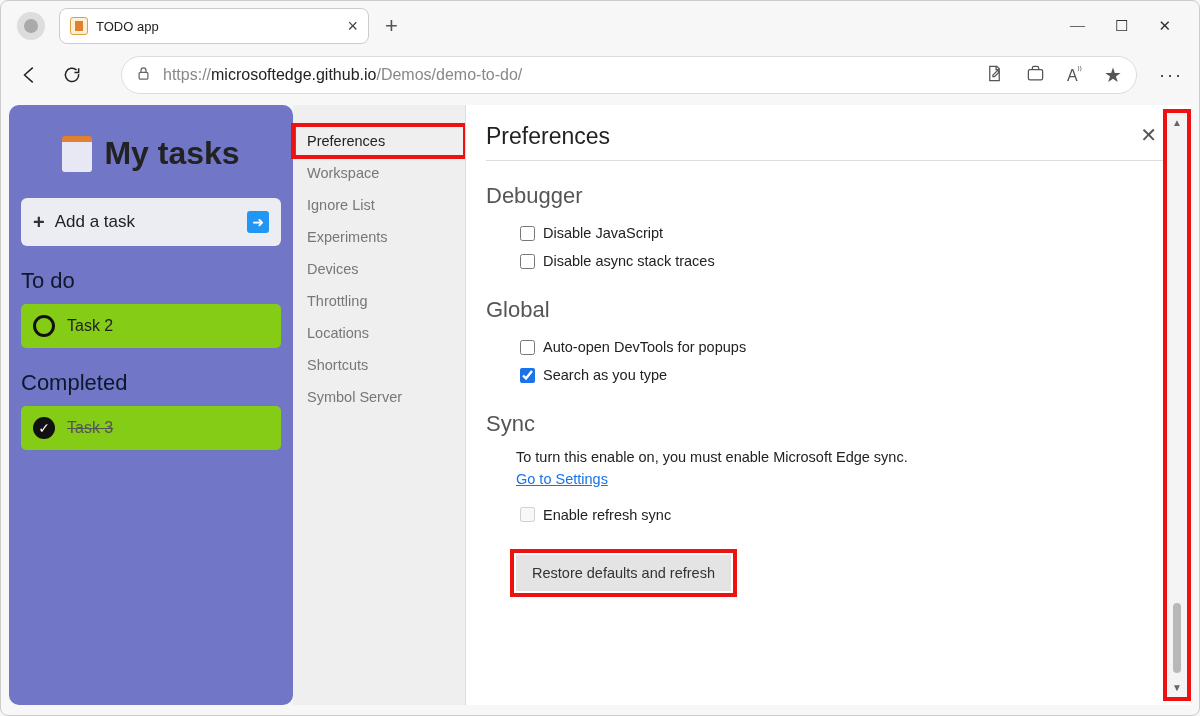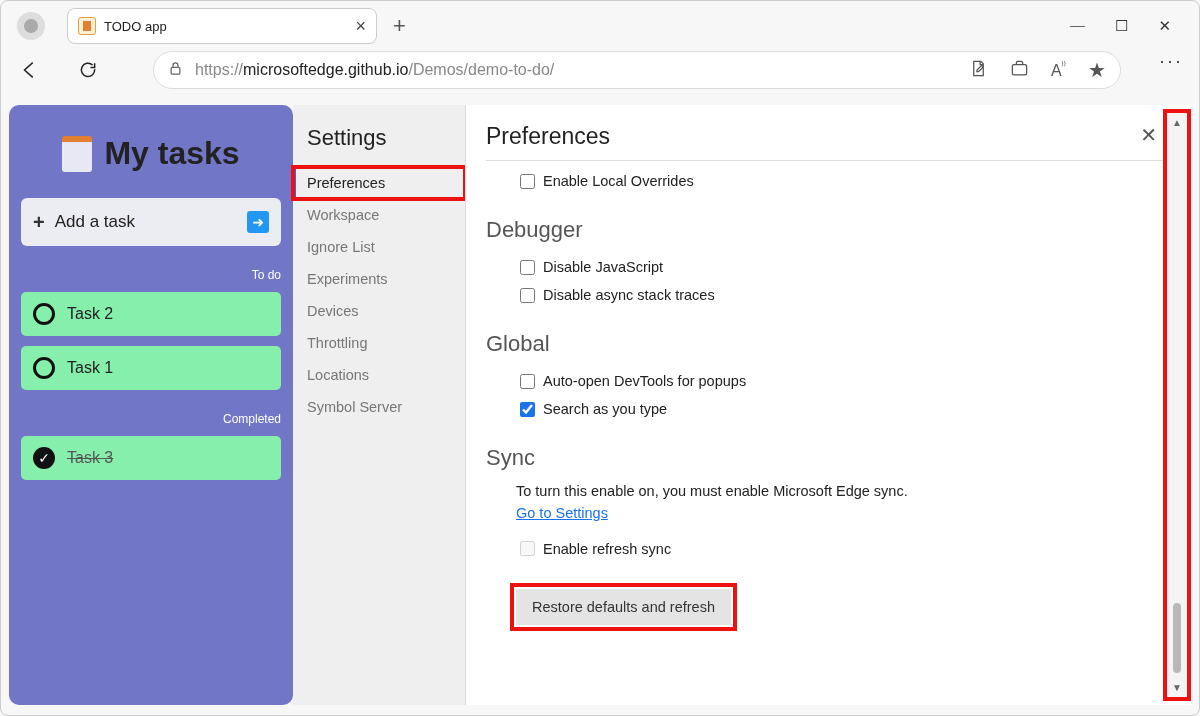--- a/index.html
+++ b/index.html
@@ -2,51 +2,51 @@
 <html><head>
 <meta charset="utf-8">
 <style>
   * { box-sizing: border-box; margin: 0; padding: 0; font-family: "Segoe UI", -apple-system, sans-serif; }
   body { width: 1200px; height: 716px; background: #f7f7f7; overflow: hidden; border: 1px solid #ccc; border-radius: 8px; }
 
   
   .browser-chrome { height: 50px; display: flex; align-items: center; padding: 0 6px; }
   .avatar { width: 28px; height: 28px; background: #ddd; border-radius: 50%; margin: 0 10px; display:flex; align-items:center; justify-content:center;}
   .avatar::after { content:""; width:14px; height:14px; background:#aaa; border-radius:50%;}
-  .tab { background: #fff; border: 1px solid #ccc; border-radius: 8px; height: 36px; width: 310px; display: flex; align-items: center; padding: 16px 10px; gap: 8px; margin-left: 12px;}
+  .tab { background: #fff; border: 1px solid #ccc; border-radius: 8px; height: 36px; width: 310px; display: flex; align-items: center; padding: 16px 10px; gap: 8px; margin-left: 4px;}
   .tab-favicon { width:18px; height:18px; background:#fef0d6; border:1px solid #e0a040; border-radius:3px; display:flex; align-items:center; justify-content:center;}
   .tab-favicon::after { content:""; width:8px; height:10px; background:#e08030;}
   .tab-title { font-size: 13px; flex: 1; color:#222;}
   .tab-close { font-size: 18px; color: #444; cursor:pointer; }
   .new-tab { font-size: 22px; color:#555; margin-left: 16px; cursor:pointer;}
   .win-controls { margin-left:auto; display:flex; gap:30px; padding-right:22px; font-size:15px; color:#333;}
   .win-controls span { cursor:pointer; font-family: "Segoe UI Symbol"; }
 
-  .addr-bar { height: 48px; display:flex; padding: 0 10px; gap: 20px;}
+  .addr-bar { height: 48px; display:flex; align-items:center; padding: 0 10px; gap: 4px;}
   .nav-btn { width:38px; height:38px; border-radius:6px; display:flex; align-items:center; justify-content:center; font-size:20px; color:#333; cursor:pointer;}
   .addr-input { flex:1; height:38px; background:#fff; border:1px solid #dcdcdc; border-radius:20px; display:flex; align-items:center; padding:0 14px; gap:12px; margin-left:26px; margin-right:18px;}
   .lock-icon { font-size:15px; color:#666;}
   .url { font-size:16px; color:#888; flex:1;}
   .url .host { color:#222;}
   .addr-icons { display:flex; gap:22px; align-items:center;}
   .addr-icons svg, .addr-icons span { color:#555; cursor:pointer;}
   .star { color:#1a73e8; font-size:20px;}
   .more { font-size:18px; letter-spacing:2px; color:#333; cursor:pointer; margin-right:6px;}
 
   
   .content { display:flex; height: calc(100% - 98px); padding: 6px 8px 10px 8px; gap:0;}
   .app-panel { width: 284px; background:#7176c7; border-radius:10px; padding: 12px; color:#222;}
   .app-title { display:flex; align-items:center; justify-content:center; gap:12px; margin: 18px 0 26px 0;}
   .app-title-icon { width:30px; height:36px; background:#e8e8f5; border-radius:3px; border-top:6px solid #e08030;}
   .app-title-text { font-size:32px; font-weight:700;}
   .add-task { background:#ececf3; border-radius:6px; height:48px; display:flex; align-items:center; padding:0 12px; font-size:17px;}
   .add-task .plus { font-size:20px; font-weight:700; margin-right:10px; color:#333;}
   .add-task .go { margin-left:auto; width:22px; height:22px; background:#2196f3; border-radius:3px; display:flex; align-items:center; justify-content:center; color:#fff; font-size:14px;}
-  .section-label { text-align:right; font-size:12px; margin: 22px 0 10px 0; color:#ffffff;}
-  .task-item { background:#86efac; border-radius:5px; height:44px; display:flex; align-items:center; padding:0 12px; margin-bottom:10px; font-size:16px;}
+  .section-label { text-align:left; font-size:22px; margin: 22px 0 10px 0; color:#0f172a;}
+  .task-item { background:#84cc16; border-radius:5px; height:44px; display:flex; align-items:center; padding:0 12px; margin-bottom:10px; font-size:16px;}
   .task-circle { width:22px; height:22px; border:3px solid #111; border-radius:50%; margin-right:12px;}
   .task-check { width:22px; height:22px; background:#111; border-radius:50%; margin-right:12px; display:flex; align-items:center; justify-content:center; color:#fff; font-size:14px;}
   .task-done { text-decoration: line-through; color:#555;}
 
   .settings-panel { width: 172px; background:#efefef; border-radius:0; padding: 20px 0 0 0; position:relative;}
   .settings-title { font-size:22px; padding:0 14px 16px 14px; color:#222;}
   .settings-item { padding: 8px 14px; font-size:14.5px; color:#777; cursor:pointer;}
   .settings-item.active { color:#222; border-left:3px solid #1a73e8; padding-left:11px;}
   .red-box { outline:4px solid #e11; outline-offset:-2px;}
 
@@ -131,52 +131,44 @@
     <div class="add-task">
       <span class="plus">+</span>
       <span>Add a task</span>
       <span class="go">➜</span>
     </div>
     <div class="section-label">To do</div>
     <div class="task-item">
       <span class="task-circle"></span>
       <span>Task 2</span>
     </div>
-    <div class="task-item">
-      <span class="task-circle"></span>
-      <span>Task 1</span>
-    </div>
     <div class="section-label">Completed</div>
     <div class="task-item">
       <span class="task-check">✓</span>
       <span class="task-done">Task 3</span>
     </div>
   </div>
 
   <div class="settings-panel">
-    <div class="settings-title">Settings</div>
     <div class="settings-item active red-box">Preferences</div>
     <div class="settings-item">Workspace</div>
     <div class="settings-item">Ignore List</div>
     <div class="settings-item">Experiments</div>
     <div class="settings-item">Devices</div>
     <div class="settings-item">Throttling</div>
     <div class="settings-item">Locations</div>
+    <div class="settings-item">Shortcuts</div>
     <div class="settings-item">Symbol Server</div>
   </div>
 
   <div class="prefs-panel">
     <span class="close-prefs">✕</span>
     <div class="prefs-title-row">
       <div class="prefs-title">Preferences</div>
     </div>
-    <label class="check-row">
-      <input type="checkbox" style="">
-      <span>Enable Local Overrides</span>
-    </label>
 
     <div class="group-h">Debugger</div>
     <label class="check-row">
       <input type="checkbox" style="">
       <span>Disable JavaScript</span>
     </label>
     <label class="check-row">
       <input type="checkbox" style="">
       <span>Disable async stack traces</span>
     </label>

